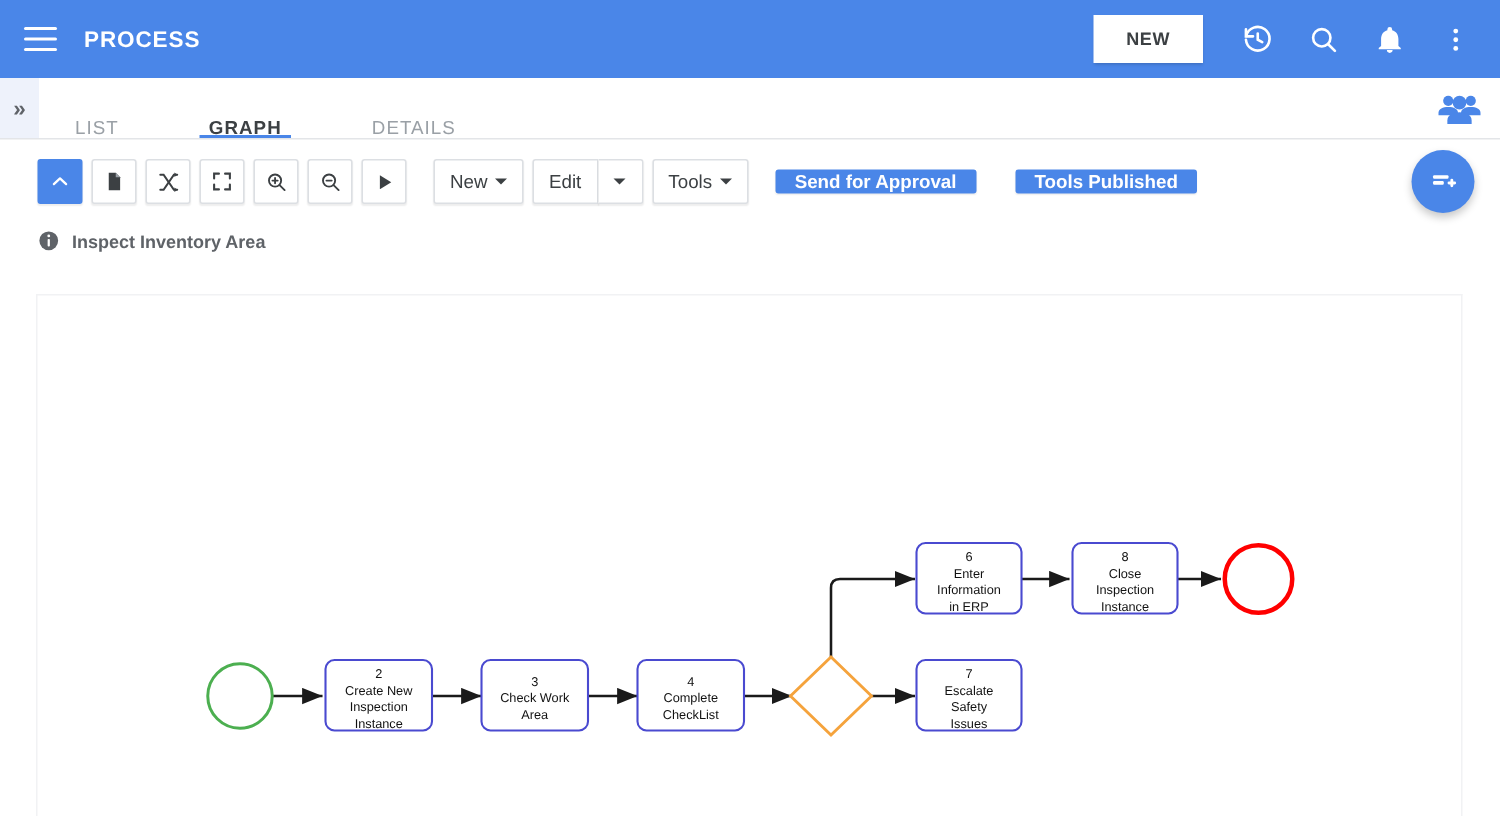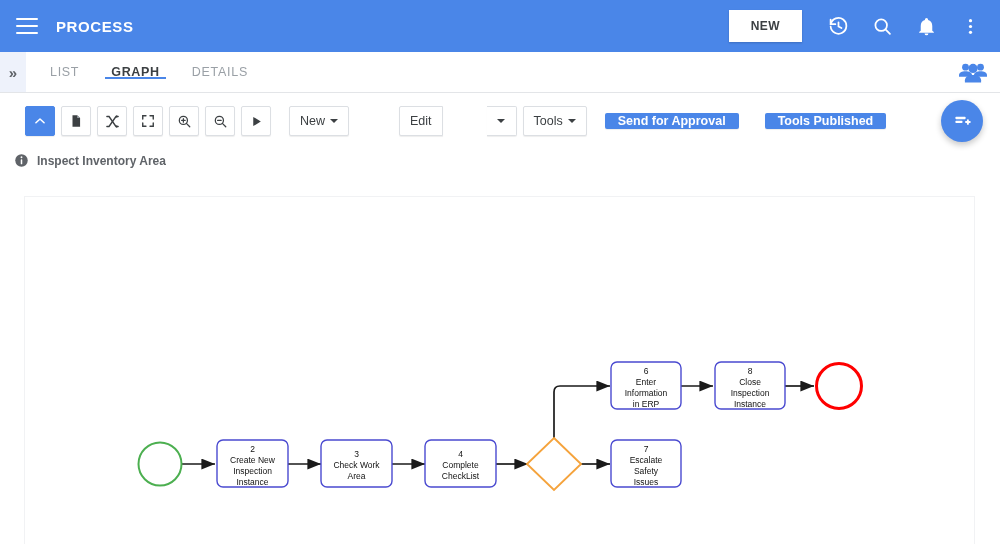--- a/index.html
+++ b/index.html
@@ -44,21 +44,21 @@
   .tabbar {
     position: absolute; left: 0; top: 52px; width: 1000px; height: 41px;
     background: #ffffff; border-bottom: 1px solid #e3e5e8;
     display: flex; align-items: stretch;
   }
   .rail {
     width: 26px; background: #eef2fb; display: flex; align-items: center; justify-content: center;
     cursor: pointer;
   }
   .rail span { color: #5f6368; font-size: 15px; font-weight: bold; line-height: 1; }
-  .tabs { display: flex; align-items: center; margin-left: 8px; }
+  .tabs { display: flex; align-items: flex-end; margin-left: 8px; gap: 28px; }
   .tab {
     padding: 0 16px; display: flex; align-items: center; justify-content: center;
     font-size: 12.5px; color: #9aa0a6; letter-spacing: .7px; cursor: pointer;
     position: relative; font-weight: normal;
   }
   .tab.active { color: #3c4043; font-weight: bold; }
   .tab.active::after {
     content: ""; position: absolute; left: 10px; right: 10px; bottom: 0; height: 2.5px;
     background: #4a86e8;
   }
@@ -81,21 +81,21 @@
   .tbtn.primary-blue {
     background: #4a86e8; border-color: #4a86e8; color: #fff;
   }
   .tbtn.square { padding: 0; width: 30px; }
   .tbtn.label { padding: 0 10px; }
   .tbtn.blue-action {
     background: #4a86e8; border: none; color: #fff; font-size: 12.5px; font-weight: bold;
     height: 16px; padding: 0 13px; border-radius: 2px;
   }
   .group { display: flex; margin-right: 6px; }
-  .group .tbtn { margin-right: 0; border-radius: 0; margin-left: 44px; }
+  .group .tbtn { margin-right: 0; border-radius: 0; }
   .group .tbtn:first-child { border-radius: 2px 0 0 2px; }
   .group .tbtn:last-child { border-radius: 0 2px 2px 0; border-left: none; }
   .caret {
     display: inline-block; width: 0; height: 0; margin-left: 5px;
     border-left: 4px solid transparent; border-right: 4px solid transparent;
     border-top: 4.5px solid #3c4043;
   }
   .caret-only {
     display: inline-block; width: 0; height: 0;
     border-left: 4px solid transparent; border-right: 4px solid transparent;
@@ -105,21 +105,21 @@
 
   
   .fab {
     position: absolute; right: 17px; top: 100px; width: 42px; height: 42px;
     border-radius: 50%; background: #4a86e8; display: flex; align-items: center;
     justify-content: center; box-shadow: 0 3px 6px rgba(0,0,0,.22); cursor: pointer;
   }
 
   
   .infoline {
-    position: absolute; left: 14px; top: 153px; display: flex; align-items: center;
+    position: absolute; left: 25px; top: 153px; display: flex; align-items: center;
   }
   .infoline .txt {
     margin-left: 8px; font-size: 12px; font-weight: bold; color: #5f6368;
   }
 
   
   .canvas {
     position: absolute; left: 24px; top: 196px; width: 951px; height: 348px;
     background: #ffffff; border: 1px solid #f1f2f4; border-bottom: none;
     overflow: hidden;

